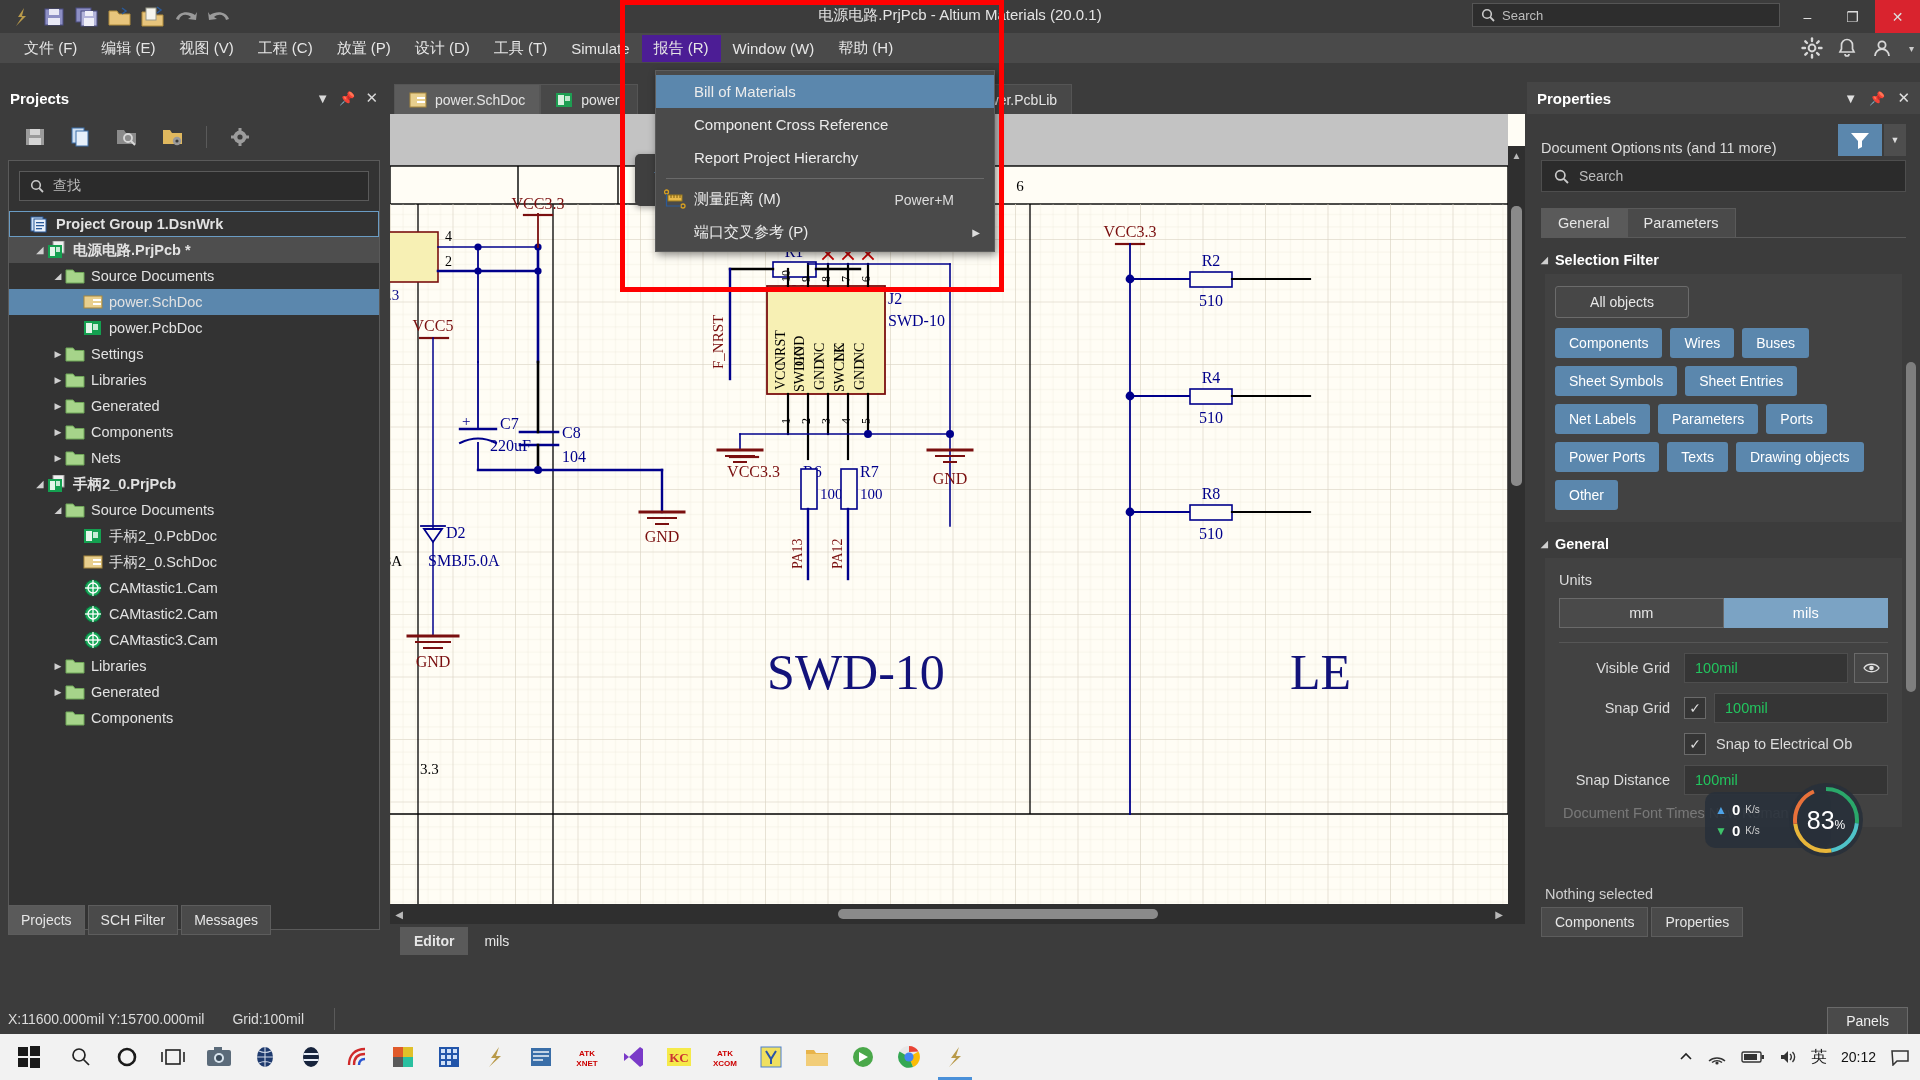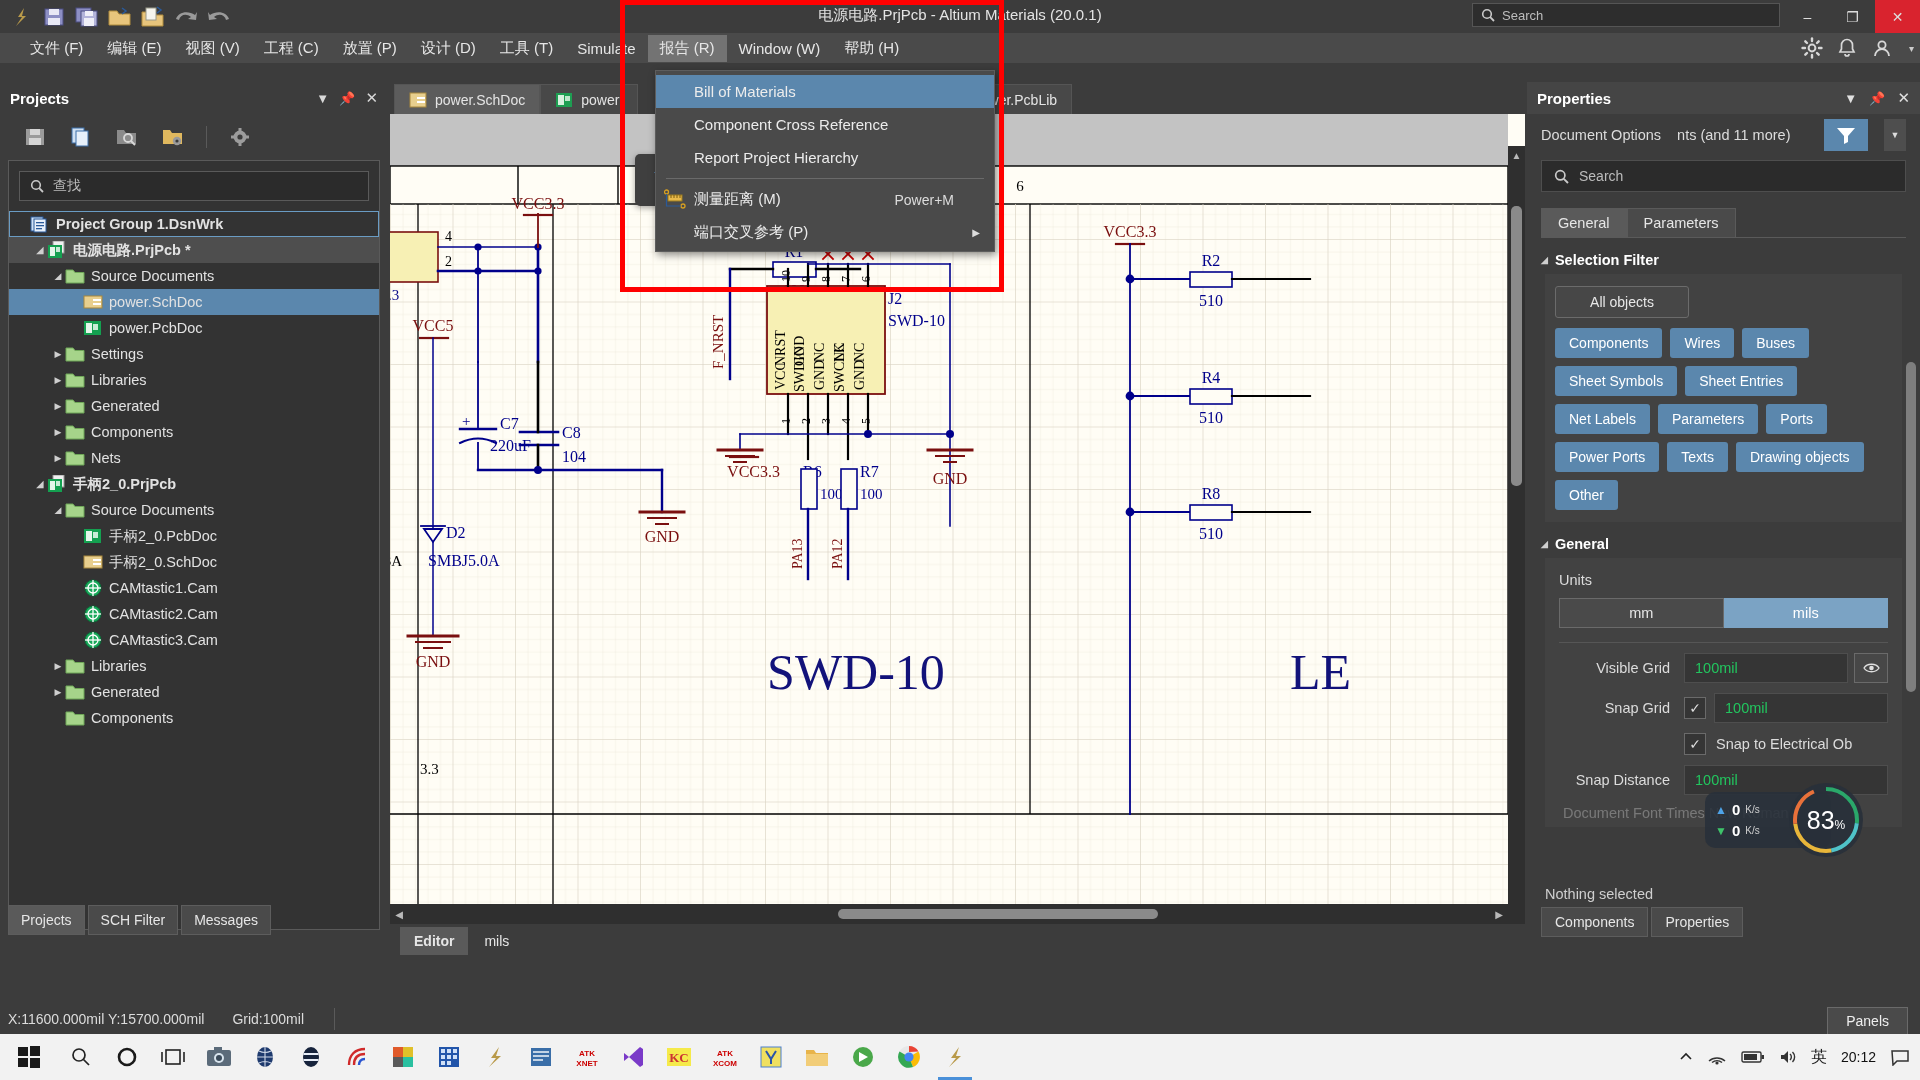--- a/index.html
+++ b/index.html
@@ -24,23 +24,23 @@
   }
   .winbtns { position:absolute; right:0; top:0; display:flex; height:33px; }
   .winbtn { width:45px;height:33px; display:flex;align-items:center;justify-content:center; color:#ddd; font-size:14px; cursor:pointer;}
   .winbtn.close { background:#d9232e; }
   .title-text {
     position:absolute; left:0; top:6px; width:1920px; text-align:center;
     color:#e4e4e4; font-size:15px; pointer-events:none;
   }
 
   
-  .menubar { position:absolute; left:0; top:33px; width:1920px; height:30px; background:#4a4a4a; display:flex; align-items:center; padding-left:18px; }
+  .menubar { position:absolute; left:0; top:33px; width:1920px; height:30px; background:#4a4a4a; display:flex; align-items:center; padding-left:12px; }
   .menuitem { padding:4px 12px; font-size:15px; color:#e6e6e6; cursor:pointer; white-space:nowrap; }
-  .menuitem.active { background:#737373; }
+  .menuitem.active { background:#4c1d95; }
   .menubar-right { position:absolute; right:6px; top:33px; height:30px; display:flex; align-items:center; gap:14px; }
   .menubar-right .mi { cursor:pointer; display:flex; align-items:center; }
 
   
   .dropdown {
     position:absolute; left:655px; top:70px; width:340px;
     background:#4a4a4a; border:1px solid #5d5d5d; z-index:60;
     padding:4px 0 2px 0; box-shadow:2px 3px 8px rgba(0,0,0,.45);
   }
   .dd-item { height:33px; display:flex; align-items:center; padding-left:38px; font-size:15px; color:#ececec; cursor:pointer; position:relative;}
@@ -106,21 +106,21 @@
 
   .ed-bottom { position:absolute; left:0; bottom:0; width:1135px; height:33px; background:#3c3c3c; display:flex; align-items:center; padding-left:10px; gap:2px;}
   .ed-tab { padding:6px 14px; font-size:14px; color:#e6e6e6; cursor:pointer;}
   .ed-tab.active { background:#5a5a5a; font-weight:bold; }
 
   
   .rightpanel { position:absolute; left:1527px; top:82px; width:393px; height:875px; background:#3c3c3c; }
   .rp-head { height:32px; display:flex; align-items:center; padding:0 10px; background:#454545;}
   .rp-head .ptitle { font-size:15px; font-weight:bold; color:#fff; flex:1;}
   .rp-head .picon { margin-left:12px; color:#e0e0e0; cursor:pointer; font-size:13px;}
-  .rp-docline { height:42px; display:flex; align-items:center; padding:0 14px; gap:16px; }
+  .rp-docline { height:42px; display:flex; align-items:flex-end; padding:0 14px; gap:2px; }
   .rp-docline .dl { font-size:14.5px; color:#dcdcdc; }
   .filter-btn { width:44px;height:32px;background:#5b87ad; display:flex;align-items:center;justify-content:center;cursor:pointer;}
   .filter-drop { width:22px;height:32px;background:#4e4e4e; display:flex;align-items:center;justify-content:center; font-size:9px;color:#ddd;cursor:pointer;}
   .rp-search { margin:4px 14px 0 14px; height:32px; background:#2b2b2b; border:1px solid #4e4e4e;
      display:flex; align-items:center; gap:10px; padding-left:12px; color:#bcbcbc; font-size:14px; cursor:text;}
   .rp-tabs { margin:16px 14px 0 14px; display:flex; gap:0; border-bottom:1px solid #5a5a5a;}
   .rp-tab { padding:6px 16px; font-size:14.5px; color:#e6e6e6; cursor:pointer; background:#4a4a4a; border:1px solid #5a5a5a; border-bottom:none;}
   .rp-tab.active { background:#5a5a5a; }
   .sec-title { margin:14px 0 6px 14px; font-size:14.5px; font-weight:bold; color:#fff; display:flex; align-items:center; gap:7px;}
   .sec-title .caret { font-size:9px; color:#cfcfcf;}

